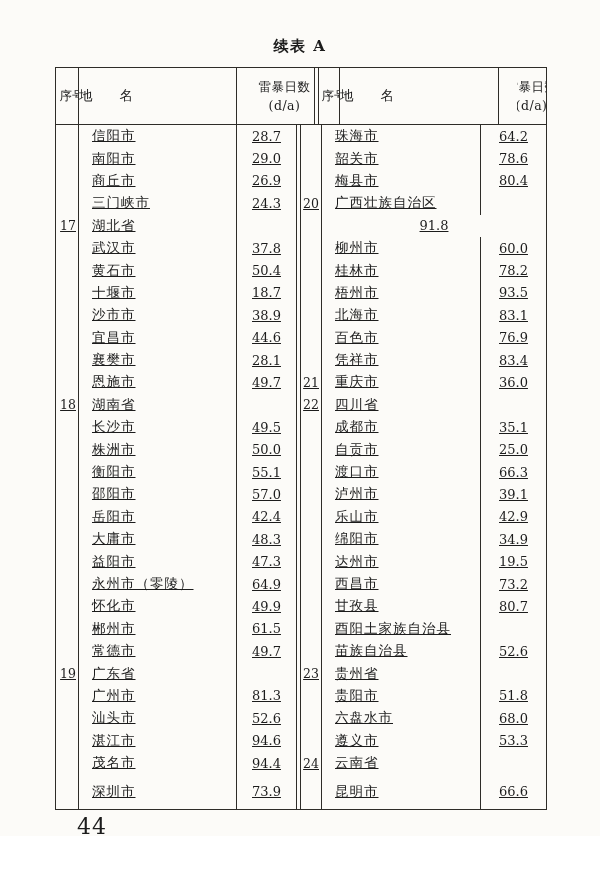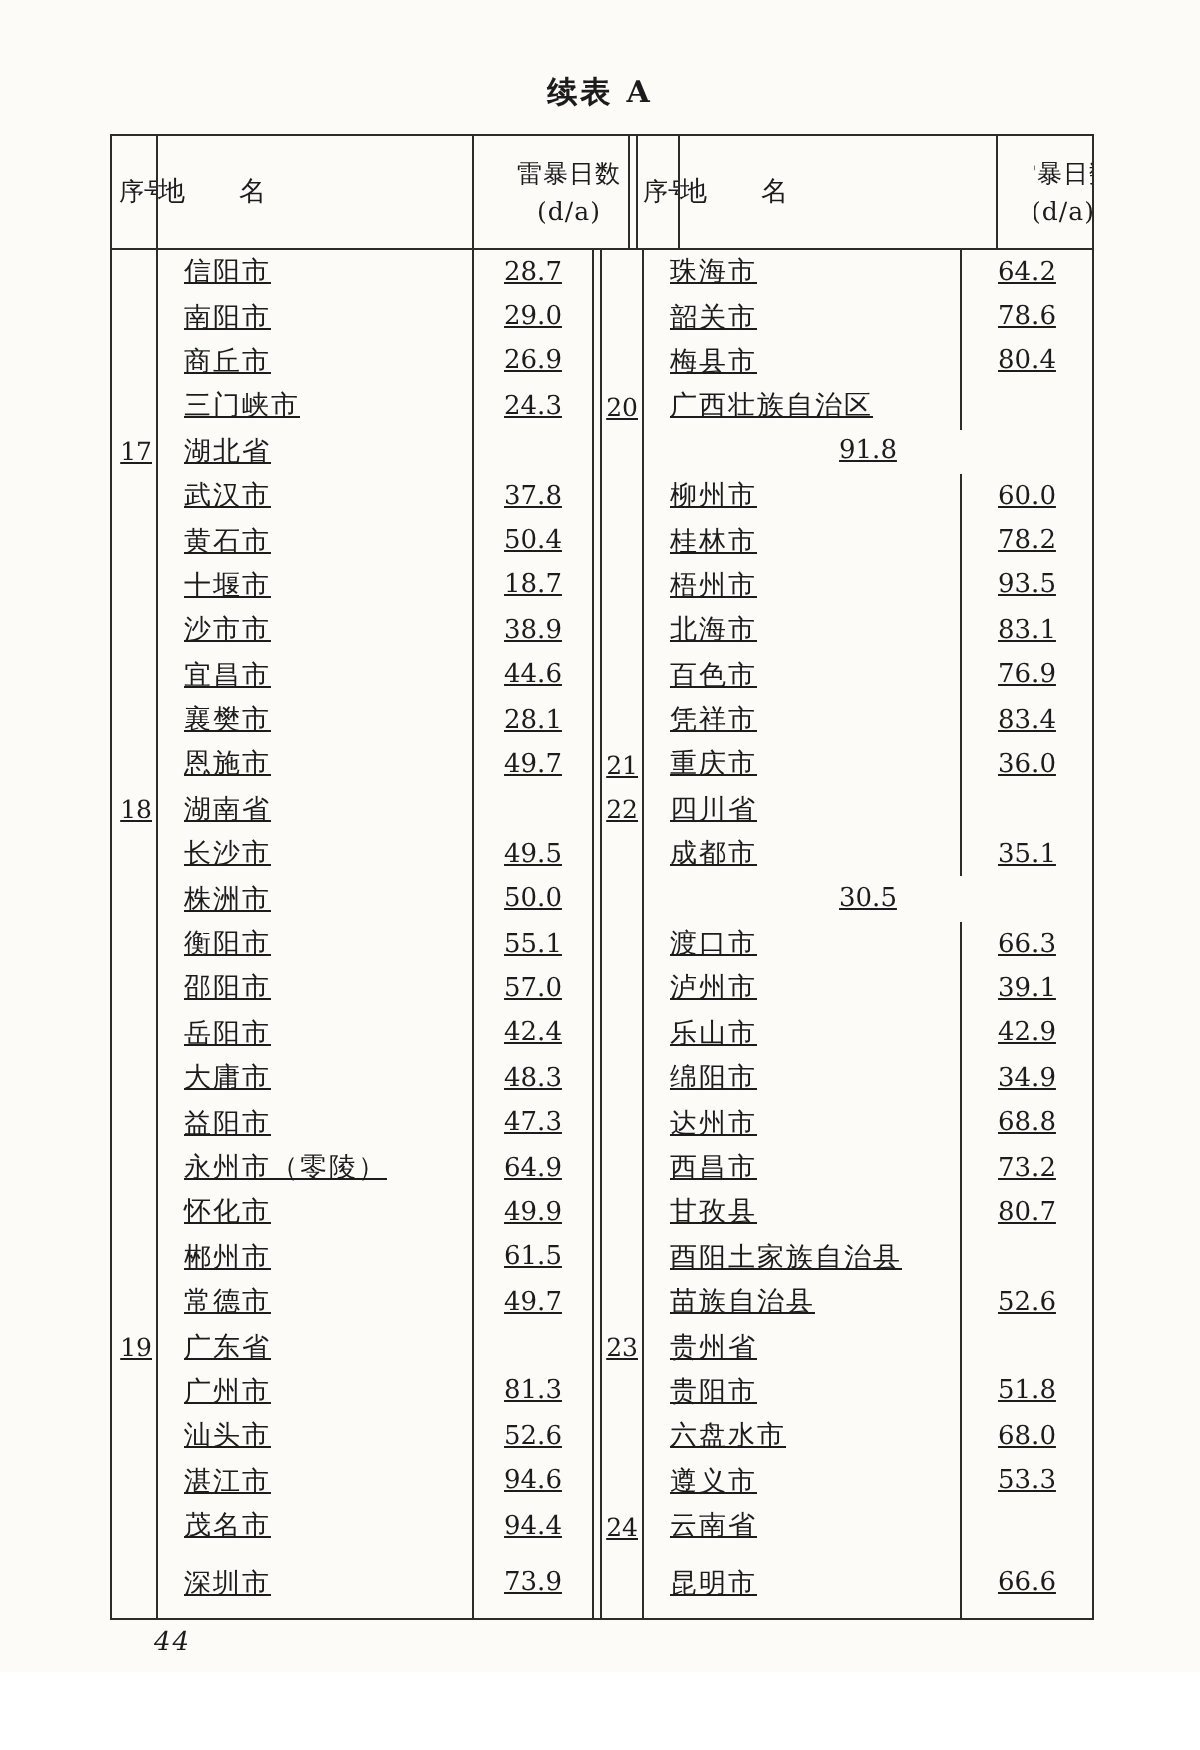--- a/index.html
+++ b/index.html
@@ -66,22 +66,21 @@
     width: 15px;
     word-break: break-all;
     text-align: center;
     line-height: 1.55;
     font-size: 12.5px;
   }
   .pagenum {
     position: absolute;
     left: 77px;
     top: 814px;
-    font-style: italic;
-    font-size: 13px;
+    font-size: 22px;
     letter-spacing: 1px;
   }
 </style>
 </head>
 <body>
 
 <div class="page" style="--ink: #1c1c1c; --line: #2e2c28; --paper: #fcfbf8;">
   <div class="title">续表 A</div>
 
   <div class="table">
@@ -233,21 +232,22 @@
           <div class="cell c-no2"></div>
           <div class="cell c-name2">成都市</div>
           <div class="cell c-val2">35.1</div>
         </div>
         <div class="trow">
           <div class="cell c-no"></div>
           <div class="cell c-name">株洲市</div>
           <div class="cell c-val">50.0</div>
           <div class="cell c-div"></div>
           <div class="cell c-no2"></div>
-          <div class="cell c-val2">30.5</div>
+          <div class="cell c-name2">自贡市</div>
+          <div class="cell c-val2">25.0</div>
         </div>
         <div class="trow">
           <div class="cell c-no"></div>
           <div class="cell c-name">衡阳市</div>
           <div class="cell c-val">55.1</div>
           <div class="cell c-div"></div>
           <div class="cell c-no2"></div>
           <div class="cell c-name2">渡口市</div>
           <div class="cell c-val2">66.3</div>
         </div>
@@ -278,21 +278,21 @@
           <div class="cell c-name2">绵阳市</div>
           <div class="cell c-val2">34.9</div>
         </div>
         <div class="trow">
           <div class="cell c-no"></div>
           <div class="cell c-name">益阳市</div>
           <div class="cell c-val">47.3</div>
           <div class="cell c-div"></div>
           <div class="cell c-no2"></div>
           <div class="cell c-name2">达州市</div>
-          <div class="cell c-val2">68.8</div>
+          <div class="cell c-val2">19.5</div>
         </div>
         <div class="trow">
           <div class="cell c-no"></div>
           <div class="cell c-name">永州市（零陵）</div>
           <div class="cell c-val">64.9</div>
           <div class="cell c-div"></div>
           <div class="cell c-no2"></div>
           <div class="cell c-name2">西昌市</div>
           <div class="cell c-val2">73.2</div>
         </div>

